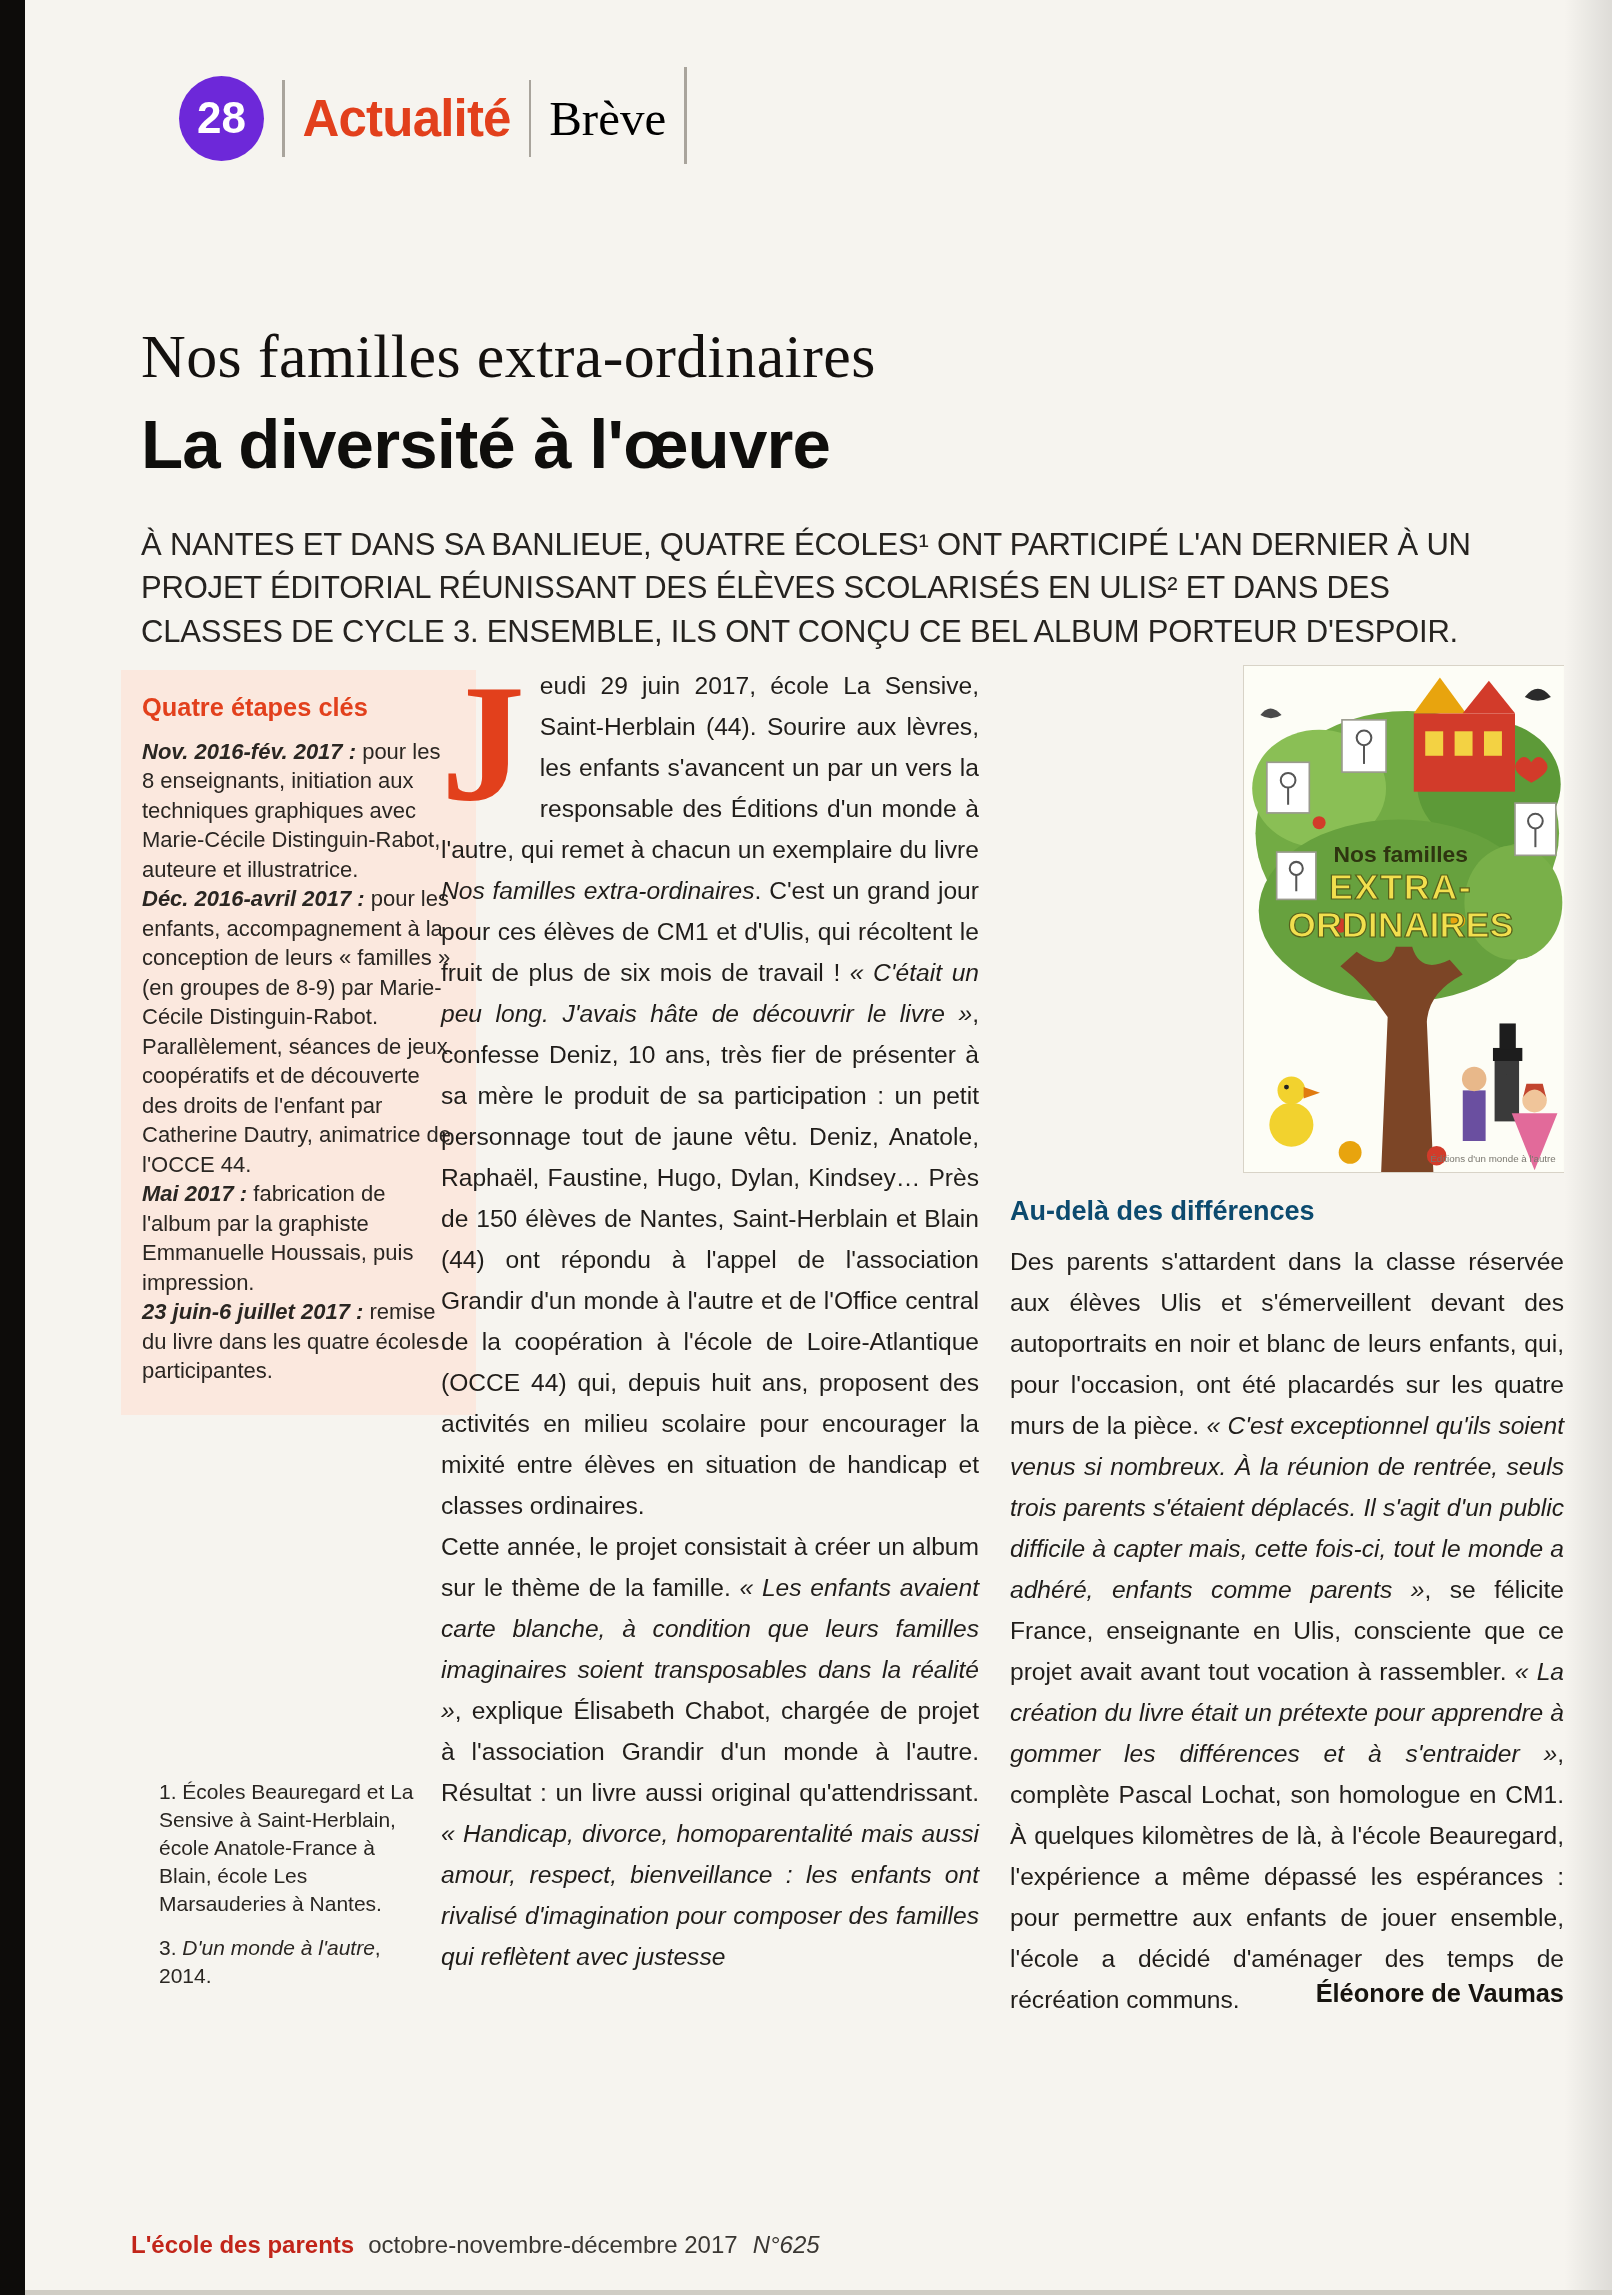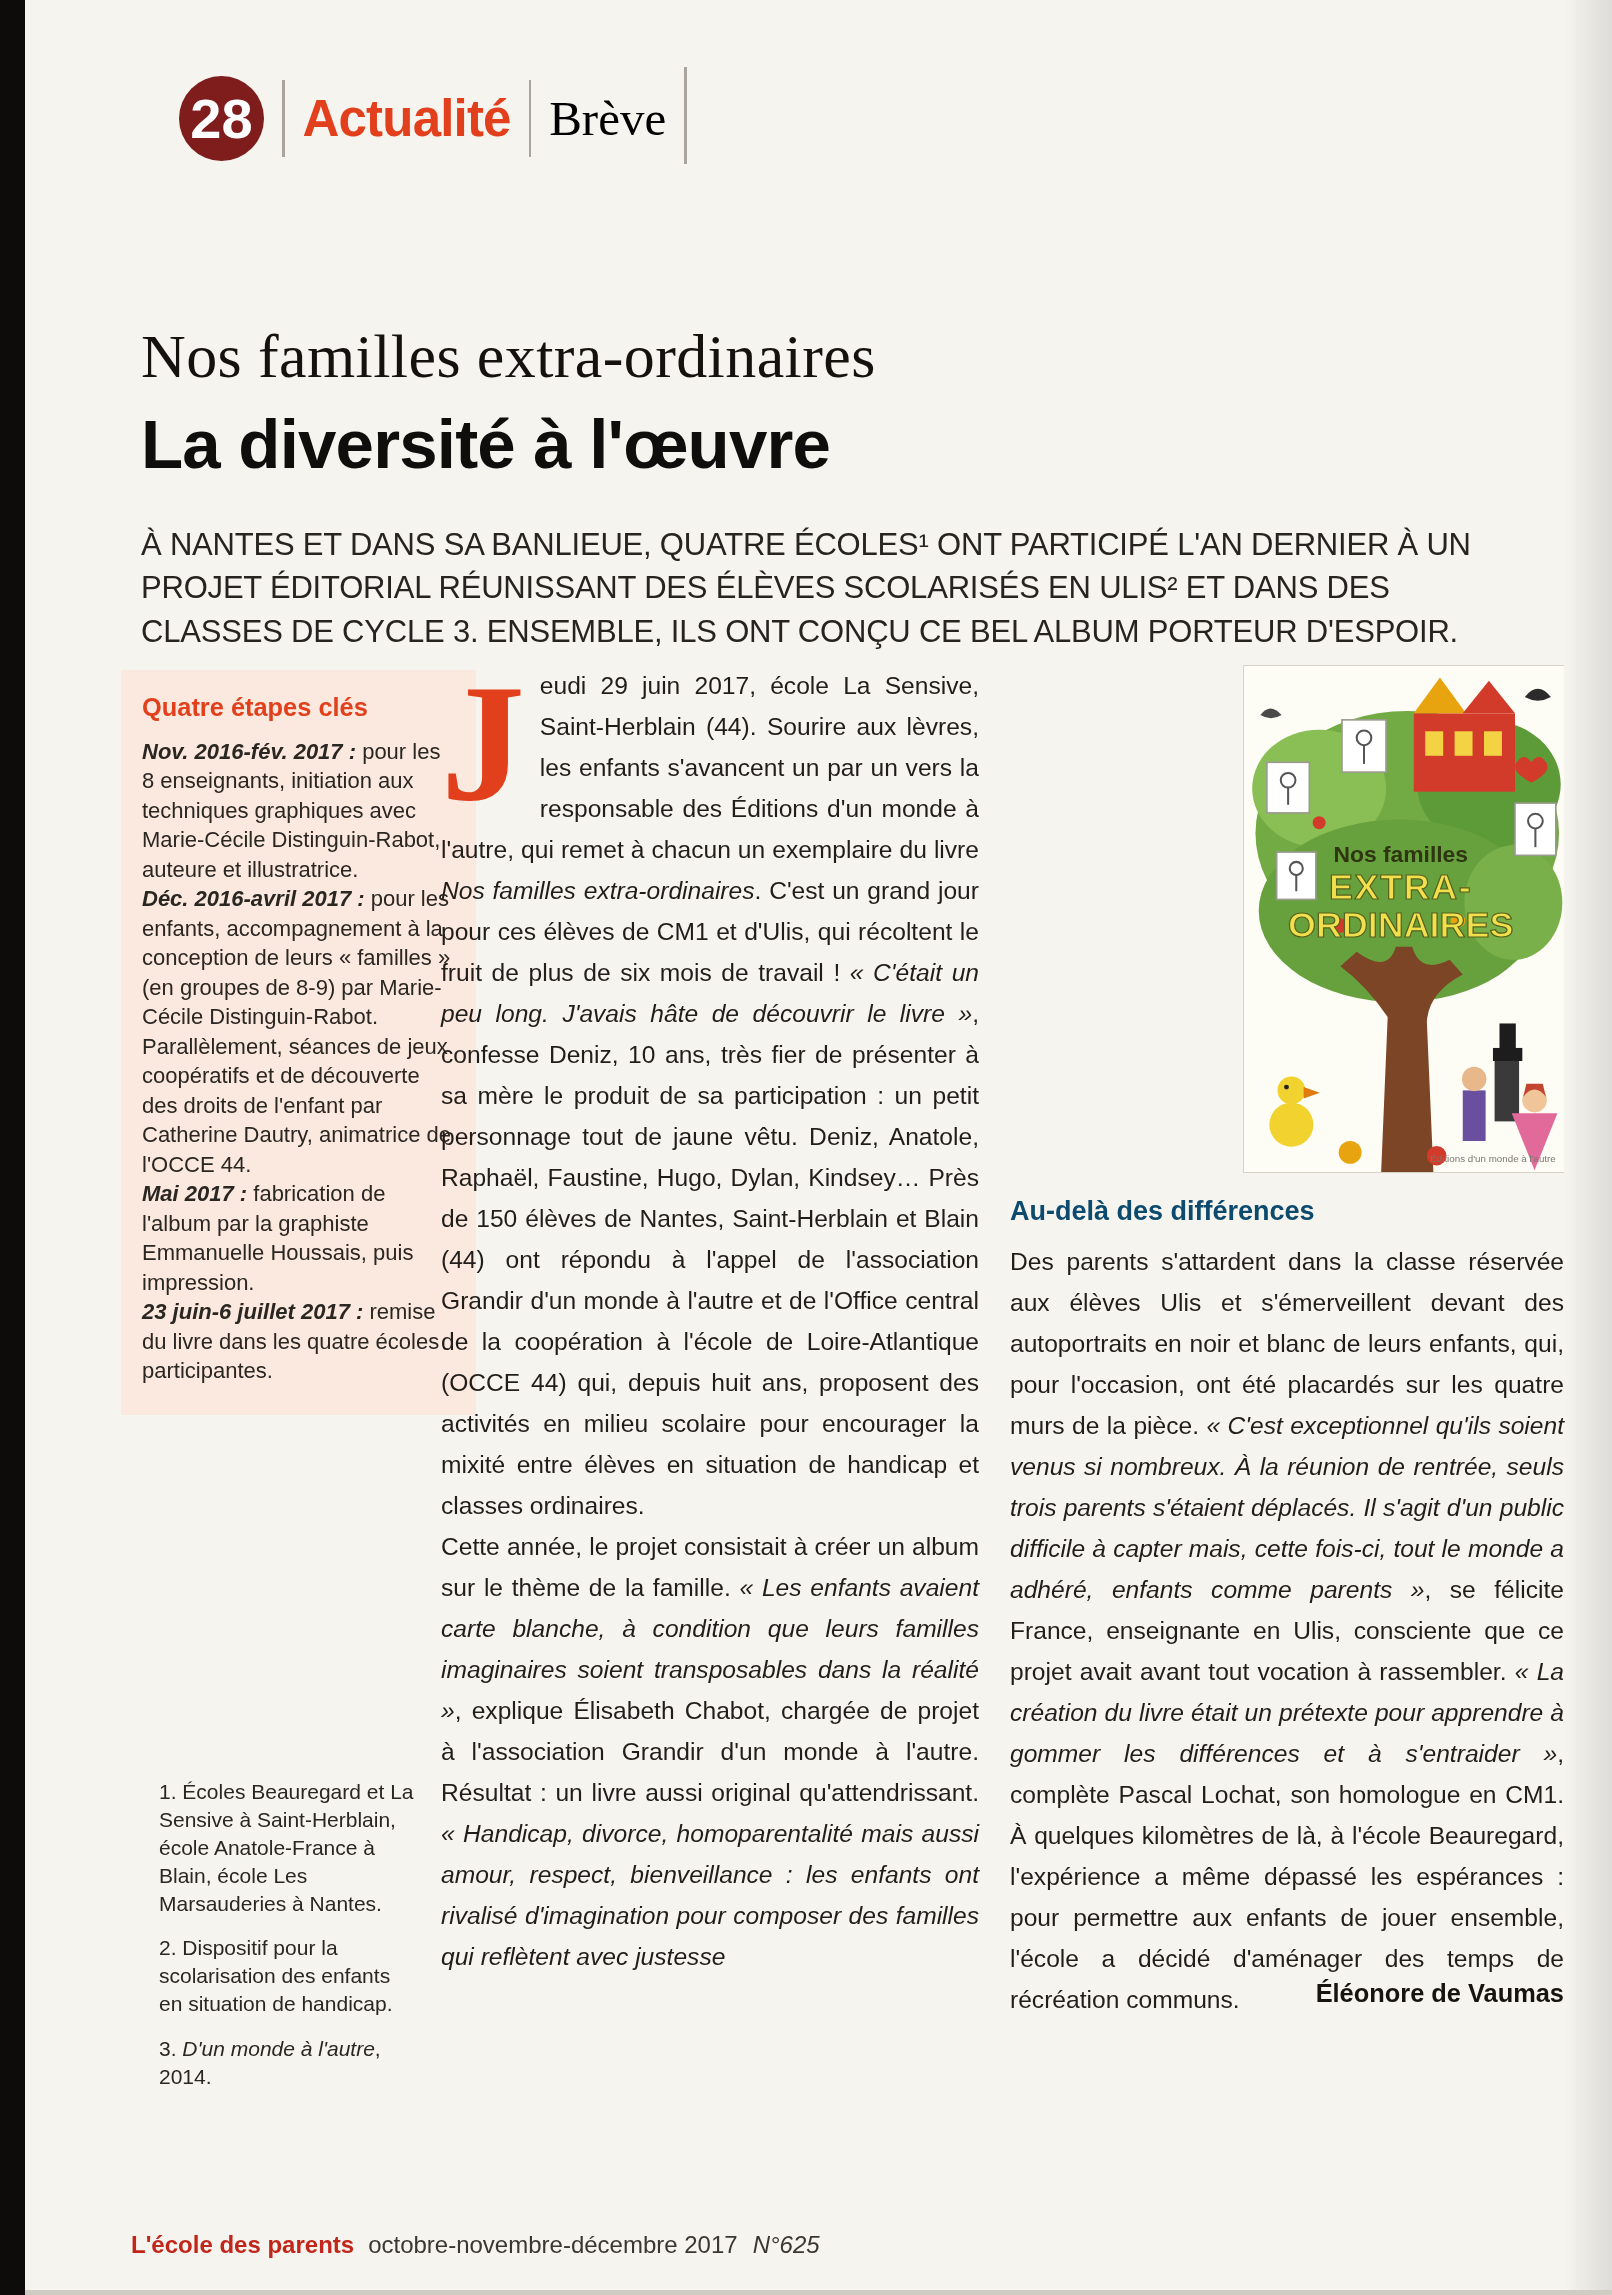--- a/index.html
+++ b/index.html
@@ -15,22 +15,22 @@
     font-family:"Liberation Sans",sans-serif;color:var(--ink);overflow:hidden;
   }
   
   .scan-left{position:absolute;left:0;top:0;width:24.6px;height:100%;background:#0d0c0a;}
   .scan-right{position:absolute;right:0;top:0;width:49px;height:100%;
     background:linear-gradient(to right, rgba(0,0,0,0), rgba(0,0,0,0.10));}
   .scan-bottom{position:absolute;left:24.6px;bottom:0;width:100%;height:4.9px;background:#cfccc4;}
 
   
   .header{position:absolute;left:179px;top:72px;display:flex;align-items:center;gap:18px;}
-  .badge{width:85px;height:85px;border-radius:50%;background:#7f1d1d;color:#fff;
-    font-size:56px;font-weight:bold;display:flex;align-items:center;justify-content:center;}
+  .badge{width:85px;height:85px;border-radius:50%;background:#6d28d9;color:#fff;
+    font-size:44px;font-weight:bold;display:flex;align-items:center;justify-content:center;}
   .vrule{width:2.5px;height:77px;background:#a9a49c;}
   .vrule.tall{height:97px;align-self:flex-start;margin-top:-4.9px;}
   .section{font-size:51px;font-weight:bold;color:var(--accent);letter-spacing:-0.8px;}
   .subsection{font-family:"Liberation Serif",serif;font-size:49px;color:#000000;}
 
   
   .titleblock{position:absolute;left:141px;top:321px;width:1401px;}
   .kicker{font-family:"Liberation Serif",serif;font-size:62px;color:#14110f;letter-spacing:0.4px;}
   .headline{font-size:69px;font-weight:bold;color:#0f0e0c;margin-top:13px;letter-spacing:-0.8px;}
   .standfirst{margin-top:39px;font-size:31px;line-height:1.40;color:#262320;letter-spacing:-0.2px;width:1393px;}
@@ -95,21 +95,20 @@
   <aside class="sidebar">
     <h3>Quatre étapes clés</h3>
     <p class="step"><span class="it bd">Nov. 2016-fév. 2017 : </span><span>pour les 8 enseignants, initiation aux techniques graphiques avec Marie-Cécile Distinguin-Rabot, auteure et illustratrice.</span></p>
     <p class="step"><span class="it bd">Déc. 2016-avril 2017 : </span><span>pour les enfants, accompagnement à la conception de leurs « familles » (en groupes de 8-9) par Marie-Cécile Distinguin-Rabot. Parallèlement, séances de jeux coopératifs et de découverte des droits de l'enfant par Catherine Dautry, animatrice de l'OCCE 44.</span></p>
     <p class="step"><span class="it bd">Mai 2017 : </span><span>fabrication de l'album par la graphiste Emmanuelle Houssais, puis impression.</span></p>
     <p class="step"><span class="it bd">23 juin-6 juillet 2017 : </span><span>remise du livre dans les quatre écoles participantes.</span></p>
   </aside>
 
   <div class="footnotes">
     <p class="footnote"><span>1. Écoles Beauregard et La Sensive à Saint-Herblain, école Anatole-France à Blain, école Les Marsauderies à Nantes.</span></p>
-    <p class="footnote"><span>2. Dispositif pour la scolarisation des enfants en situation de handicap.</span></p>
     <p class="footnote"><span>3. </span><span class="it">D'un monde à l'autre</span><span>, 2014.</span></p>
   </div>
 
   <div class="col-main">
     <span class="dropcap">J</span>
     <p><span>eudi 29 juin 2017, école La Sensive, Saint-Herblain (44). Sourire aux lèvres, les enfants s'avancent un par un vers la responsable des Éditions d'un monde à l'autre, qui remet à chacun un exemplaire du livre </span><span class="it">Nos familles extra-ordinaires</span><span>. C'est un grand jour pour ces élèves de CM1 et d'Ulis, qui récoltent le fruit de plus de six mois de travail ! </span><span class="it">« C'était un peu long. J'avais hâte de découvrir le livre »</span><span>, confesse Deniz, 10 ans, très fier de présenter à sa mère le produit de sa participation : un petit personnage tout de jaune vêtu. Deniz, Anatole, Raphaël, Faustine, Hugo, Dylan, Kindsey… Près de 150 élèves de Nantes, Saint-Herblain et Blain (44) ont répondu à l'appel de l'association Grandir d'un monde à l'autre et de l'Office central de la coopération à l'école de Loire-Atlantique (OCCE 44) qui, depuis huit ans, proposent des activités en milieu scolaire pour encourager la mixité entre élèves en situation de handicap et classes ordinaires.</span></p>
     <p><span>Cette année, le projet consistait à créer un album sur le thème de la famille. </span><span class="it">« Les enfants avaient carte blanche, à condition que leurs familles imaginaires soient transposables dans la réalité »</span><span>, explique Élisabeth Chabot, chargée de projet à l'association Grandir d'un monde à l'autre. Résultat : un livre aussi original qu'attendrissant. </span><span class="it">« Handicap, divorce, homoparentalité mais aussi amour, respect, bienveillance : les enfants ont rivalisé d'imagination pour composer des familles qui reflètent avec justesse</span></p>
   </div>
 
   <div class="col-right">

